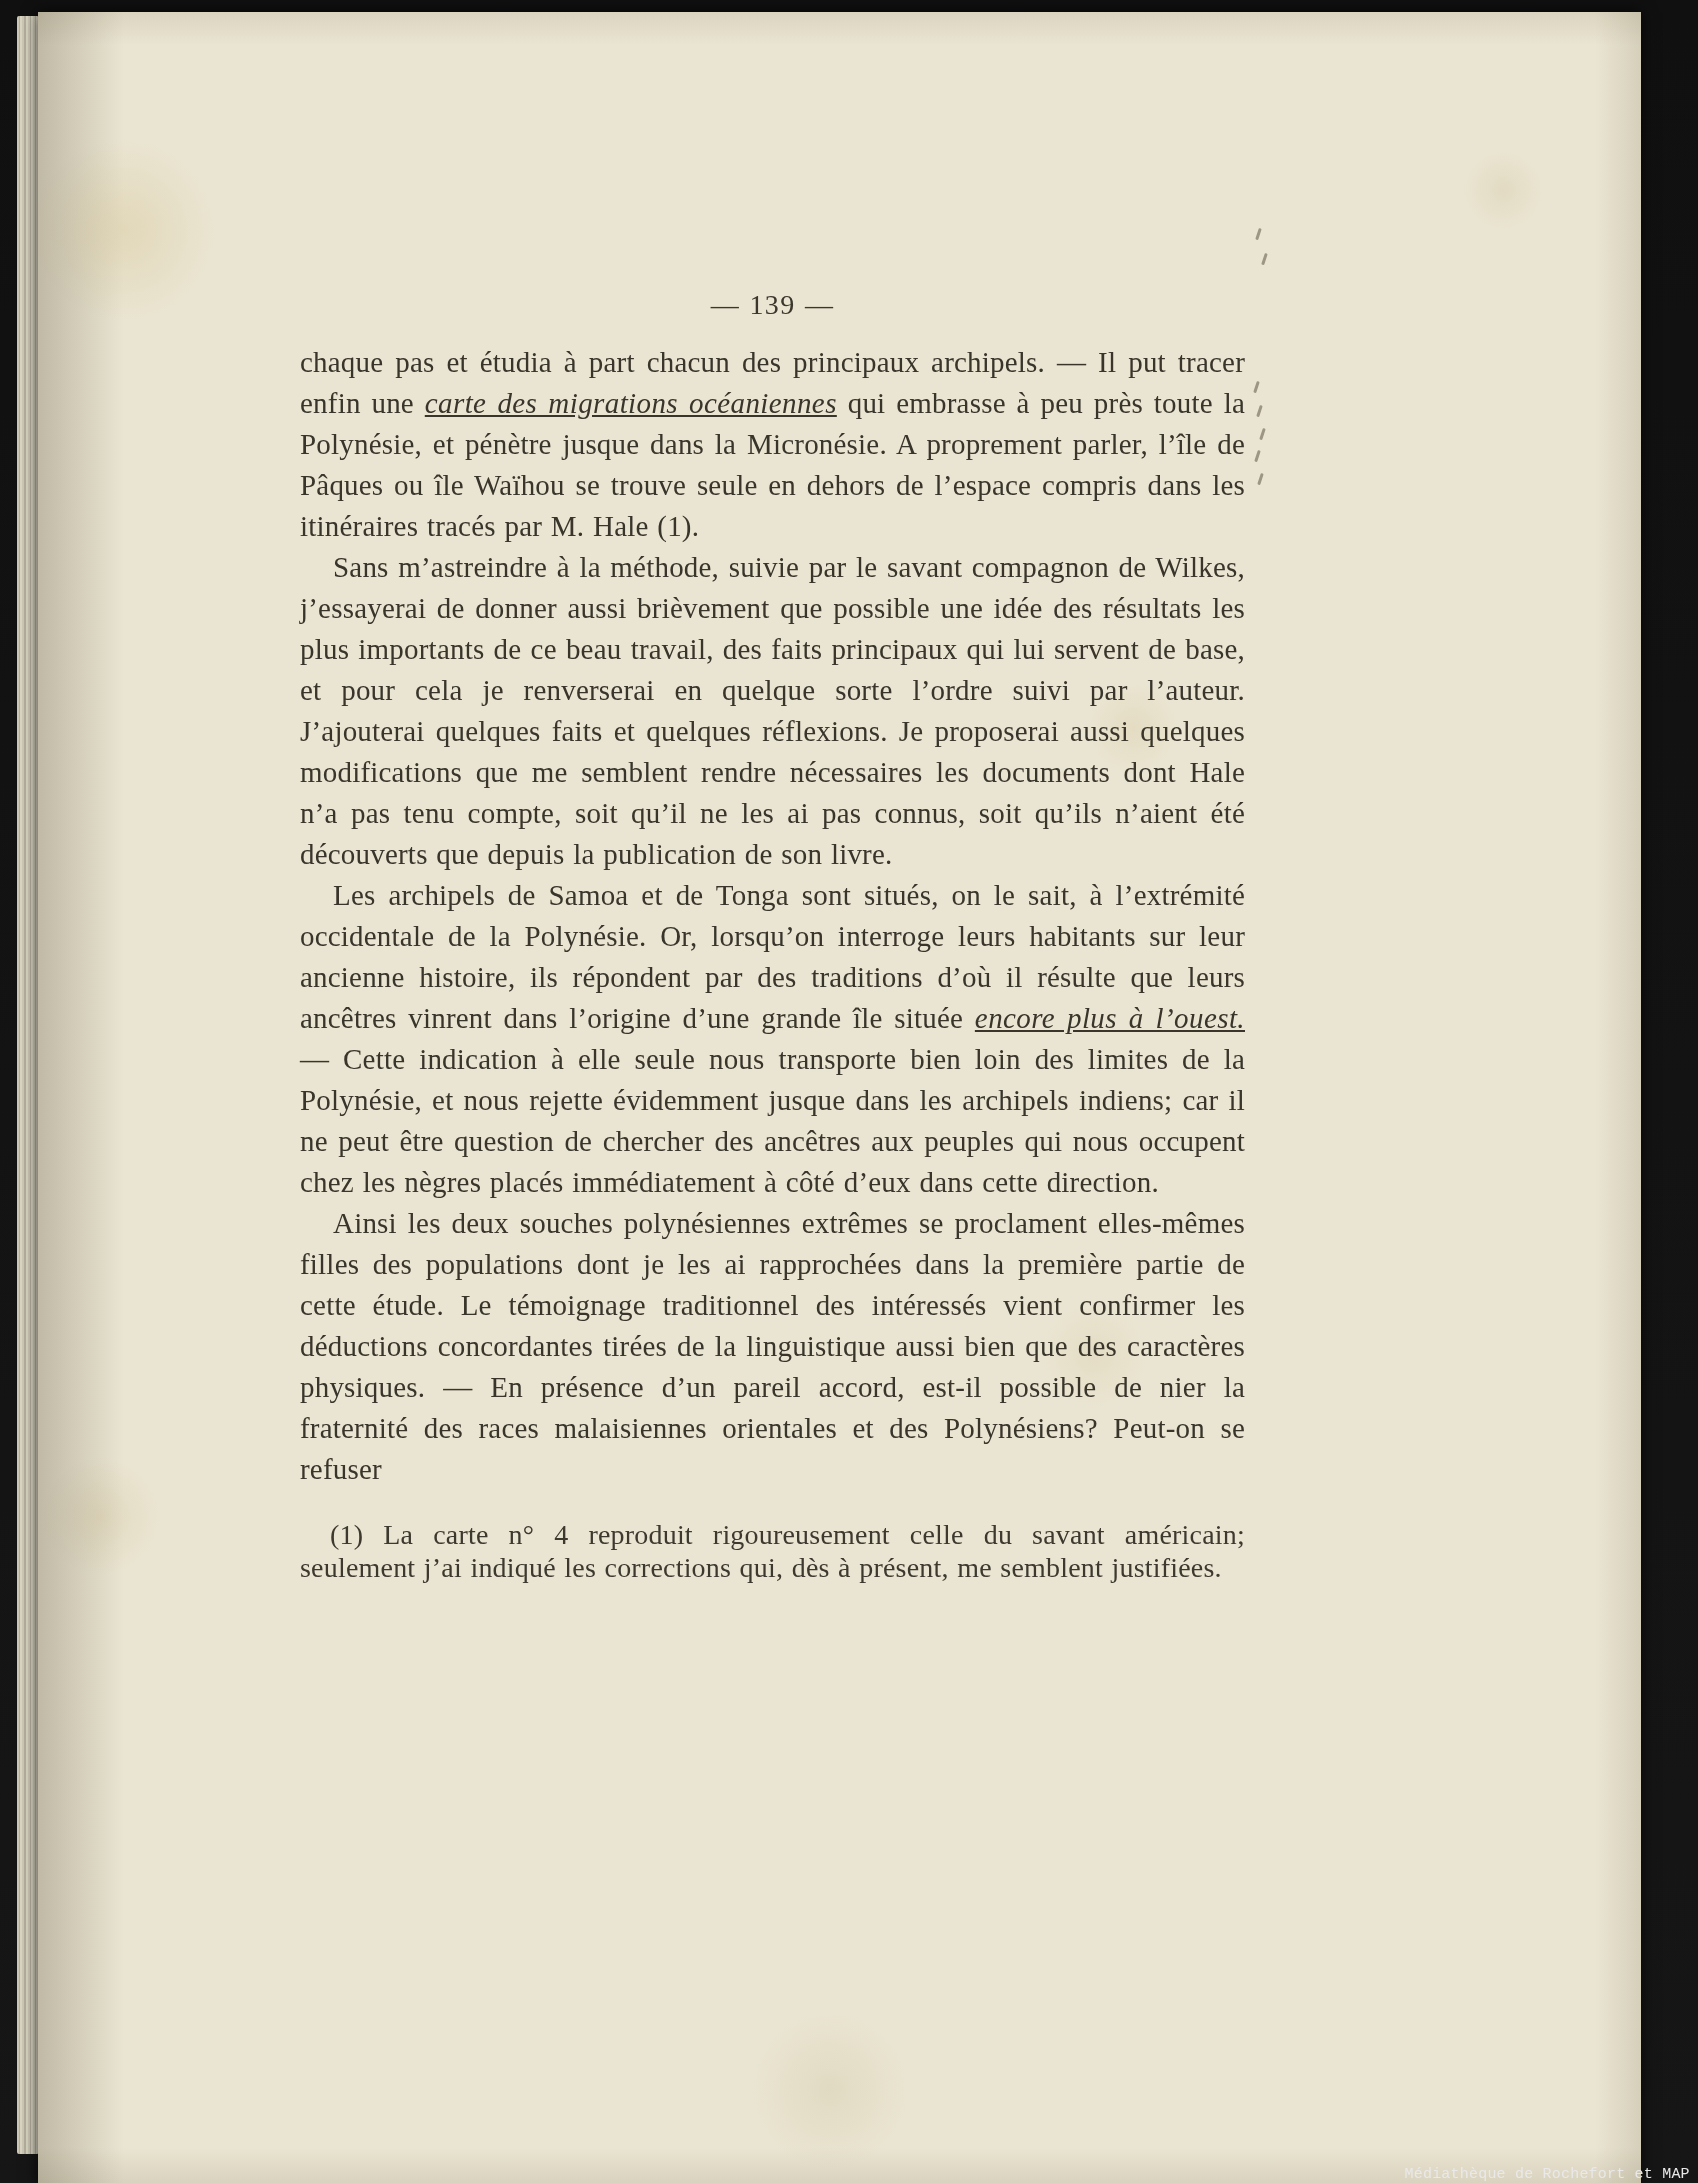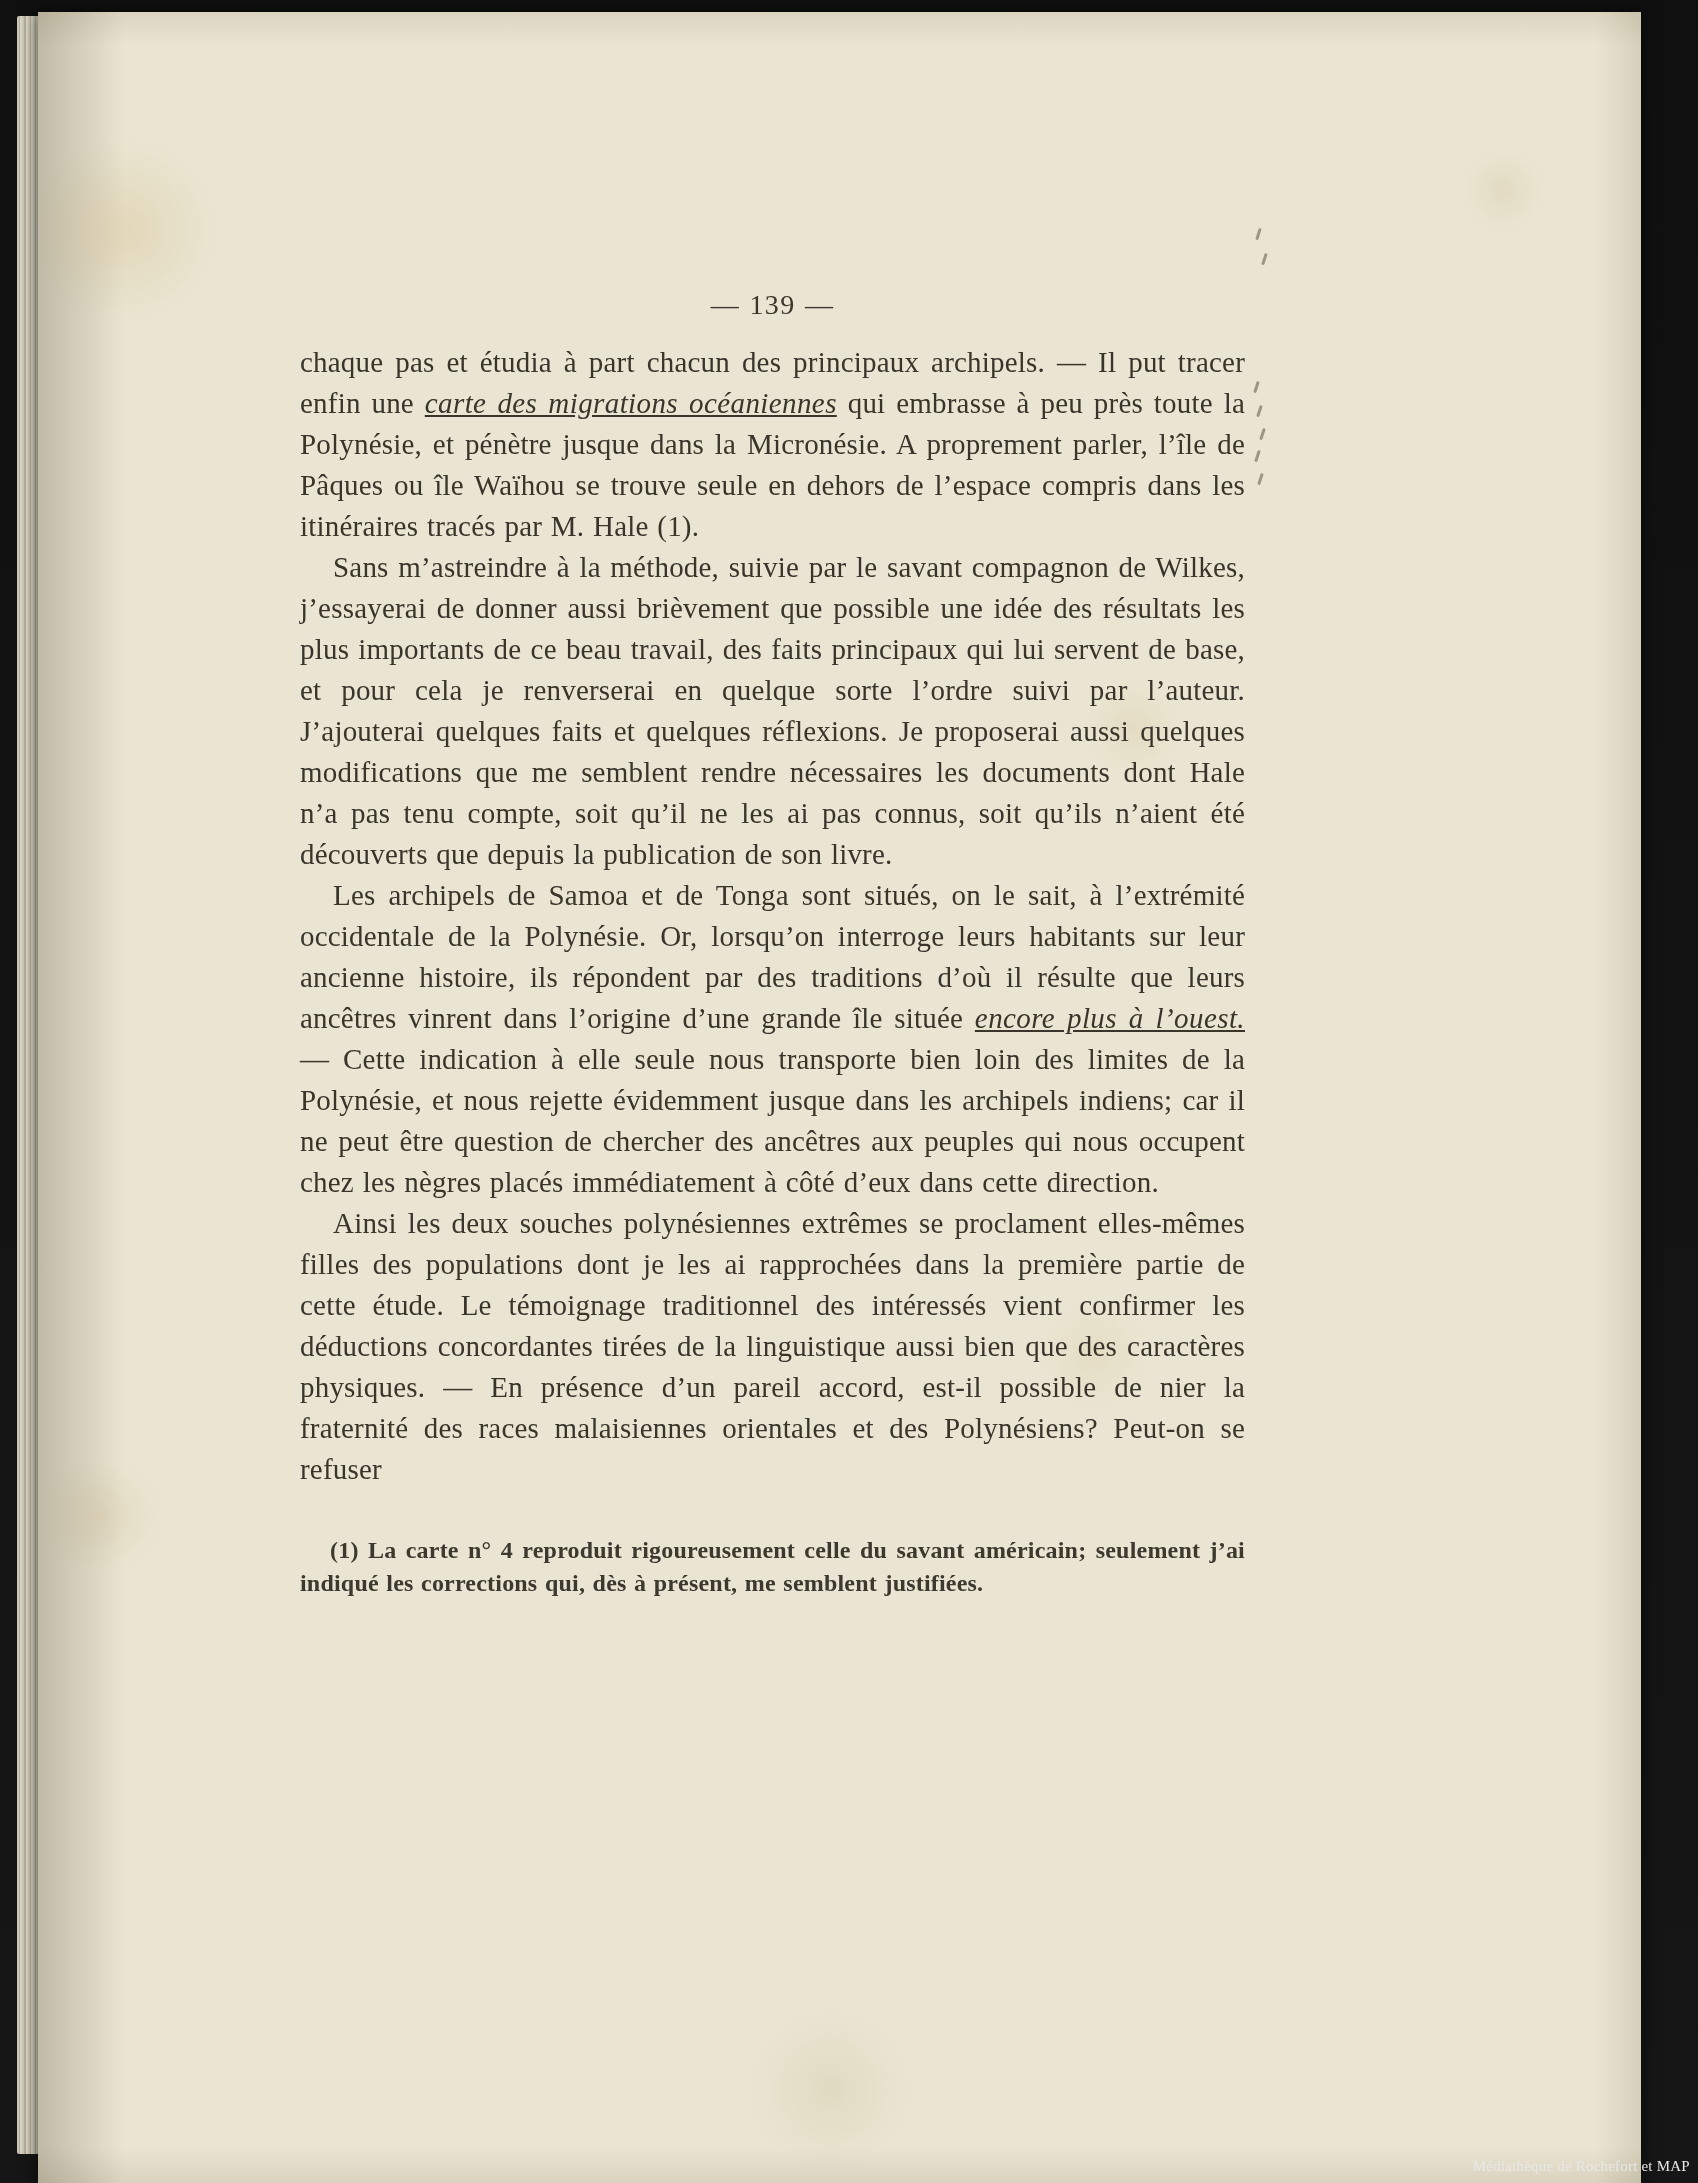--- a/index.html
+++ b/index.html
@@ -68,40 +68,39 @@
     margin: 0;
     text-indent: 33px;
   }
   .text-block p.noindent { text-indent: 0; }
   .text-block em {
     font-style: italic;
     letter-spacing: 0.4px;
     text-decoration: underline;
   }
   .footnote {
-    margin-top: 44px;
-    font-size: 24px;
+    margin-top: 28px;
+    font-size: 28px;
     line-height: 33px;
     color: #3d392f;
-    font-weight: bold;
   }
   .footnote p { text-indent: 30px; margin: 0; }
   
   .ink-speck {
     position: absolute;
     width: 2.6px; height: 12px;
     background: rgba(92,85,70,0.55);
     transform: rotate(18deg);
     border-radius: 1.3px;
   }
   .watermark {
     position: absolute;
-    right: 9.2px; bottom: 8px;
+    right: 9.2px; bottom: 0;
     color: #e9e9e9;
-    font-family: Liberation Serif, serif;
+    font-family: Liberation Mono, monospace;
     font-size: 15px;
     letter-spacing: 0.2px;
   }
 </style>
 </head>
 <body>
 
 <div class="scan">
 
   <div class="book-edge"></div>

